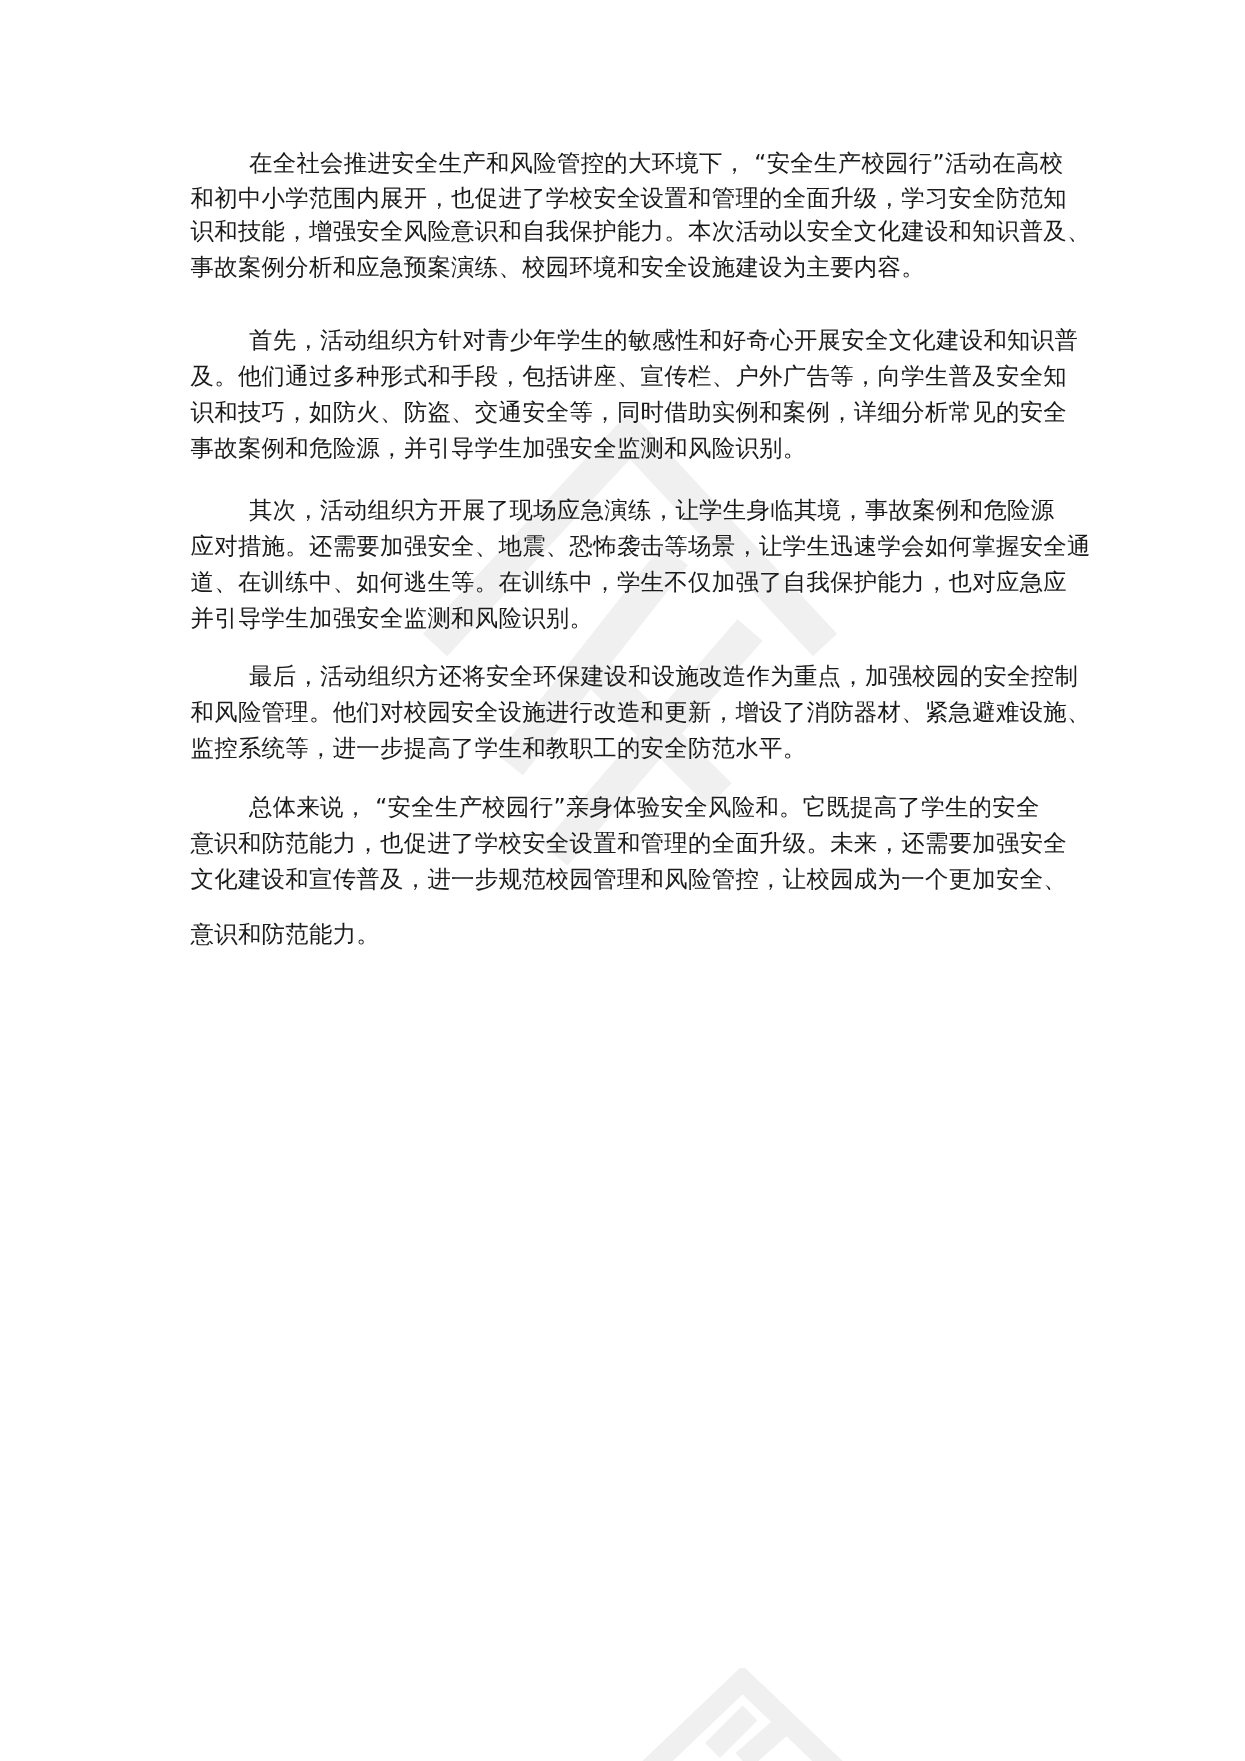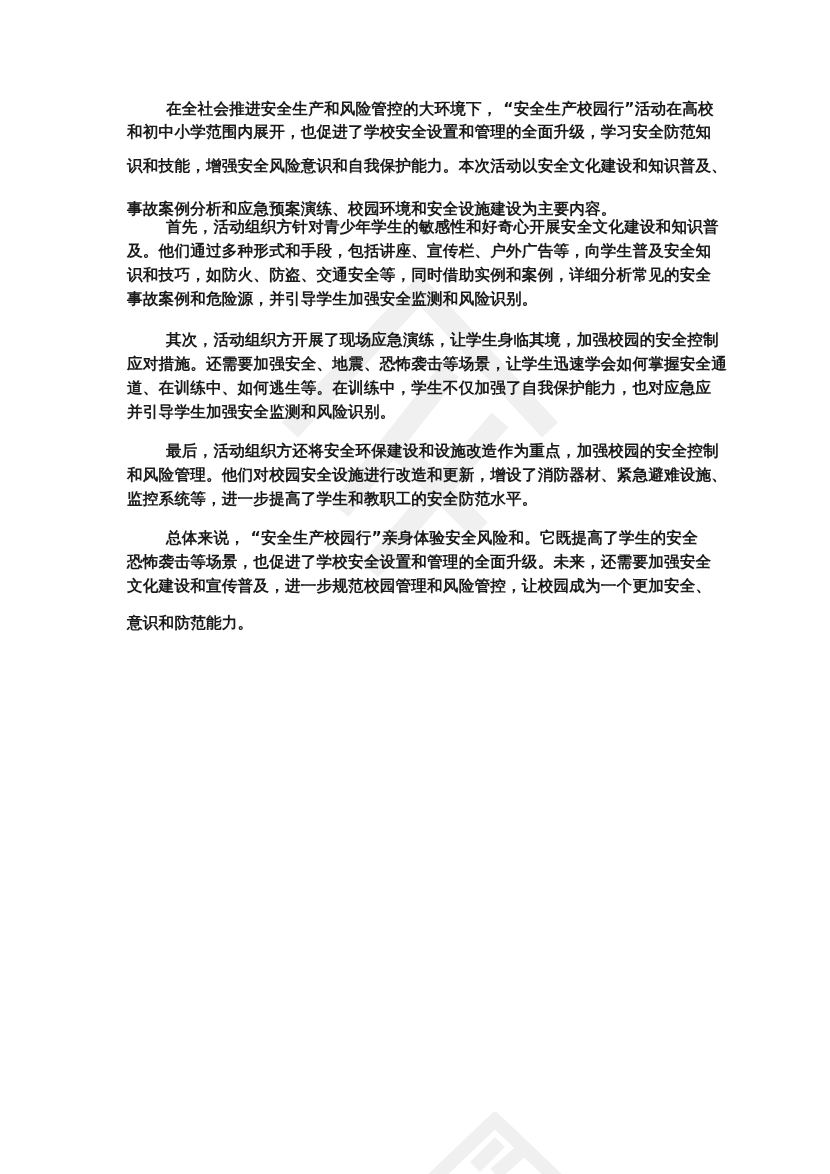--- a/index.html
+++ b/index.html
@@ -2,21 +2,21 @@
 <html><head>
   <meta charset="utf-8">
   <style>
     html, body { margin: 0; padding: 0; }
     body {
       width: 830px; height: 1174px; background: #ffffff;
       position: relative; overflow: hidden;
       font-family: "DejaVu Sans", "Liberation Sans", sans-serif;
       color: #1a1a1a;
     }
-    .page { position: absolute; left: 0; top: 0; width: 830px; height: 1174px; font-weight: bold; }
+    .page { position: absolute; left: 0; top: 0; width: 830px; height: 1174px; }
     .line {
       position: absolute; left: 127px; white-space: nowrap;
       font-size: 15.6px; line-height: 20px; letter-spacing: 0.2px;
     }
     .indent { left: 166px; }
     .watermark {
       position: absolute; pointer-events: none;
     }
   </style>
 </head>
@@ -37,44 +37,44 @@
     <g fill="none" stroke="#f0f0f0" stroke-width="14">
       <path d="M10 70 L75 8 L140 70"></path>
       <path d="M55 55 L80 30"></path>
       <path d="M75 62 L100 40"></path>
     </g>
   </svg>
 
   <div>
     <div class="line indent" style="top:99px">在全社会推进安全生产和风险管控的大环境下，  “安全生产校园行”活动在高校</div>
     <div class="line" style="top:122px">和初中小学范围内展开，也促进了学校安全设置和管理的全面升级，学习安全防范知</div>
-    <div class="line" style="top:156px">识和技能，增强安全风险意识和自我保护能力。本次活动以安全文化建设和知识普及、</div>
-    <div class="line" style="top:199px">事故案例分析和应急预案演练、校园环境和安全设施建设为主要内容。</div>
+    <div class="line" style="top:144px">识和技能，增强安全风险意识和自我保护能力。本次活动以安全文化建设和知识普及、</div>
+    <div class="line" style="top:168px">事故案例分析和应急预案演练、校园环境和安全设施建设为主要内容。</div>
   </div>
 
   <div>
     <div class="line indent" style="top:217px">首先，活动组织方针对青少年学生的敏感性和好奇心开展安全文化建设和知识普</div>
     <div class="line" style="top:241px">及。他们通过多种形式和手段，包括讲座、宣传栏、户外广告等，向学生普及安全知</div>
     <div class="line" style="top:265px">识和技巧，如防火、防盗、交通安全等，同时借助实例和案例，详细分析常见的安全</div>
     <div class="line" style="top:289px">事故案例和危险源，并引导学生加强安全监测和风险识别。</div>
   </div>
 
   <div>
-    <div class="line indent" style="top:330px">其次，活动组织方开展了现场应急演练，让学生身临其境，加强校园的安全控制</div>
+    <div class="line indent" style="top:330px">其次，活动组织方开展了现场应急演练，让学生身临其境，事故案例和危险源</div>
     <div class="line" style="top:354px">应对措施。还需要加强安全、地震、恐怖袭击等场景，让学生迅速学会如何掌握安全通</div>
     <div class="line" style="top:378px">道、在训练中、如何逃生等。在训练中，学生不仅加强了自我保护能力，也对应急应</div>
     <div class="line" style="top:402px">并引导学生加强安全监测和风险识别。</div>
   </div>
 
   <div>
     <div class="line indent" style="top:441px">最后，活动组织方还将安全环保建设和设施改造作为重点，加强校园的安全控制</div>
     <div class="line" style="top:465px">和风险管理。他们对校园安全设施进行改造和更新，增设了消防器材、紧急避难设施、</div>
     <div class="line" style="top:489px">监控系统等，进一步提高了学生和教职工的安全防范水平。</div>
   </div>
 
   <div>
     <div class="line indent" style="top:528px">总体来说，  “安全生产校园行”亲身体验安全风险和。它既提高了学生的安全</div>
-    <div class="line" style="top:552px">恐怖袭击等场景，也促进了学校安全设置和管理的全面升级。未来，还需要加强安全</div>
+    <div class="line" style="top:552px">意识和防范能力，也促进了学校安全设置和管理的全面升级。未来，还需要加强安全</div>
     <div class="line" style="top:576px">文化建设和宣传普及，进一步规范校园管理和风险管控，让校园成为一个更加安全、</div>
     <div class="line" style="top:613px">意识和防范能力。</div>
   </div>
 
 </div>
 
 </body></html>

